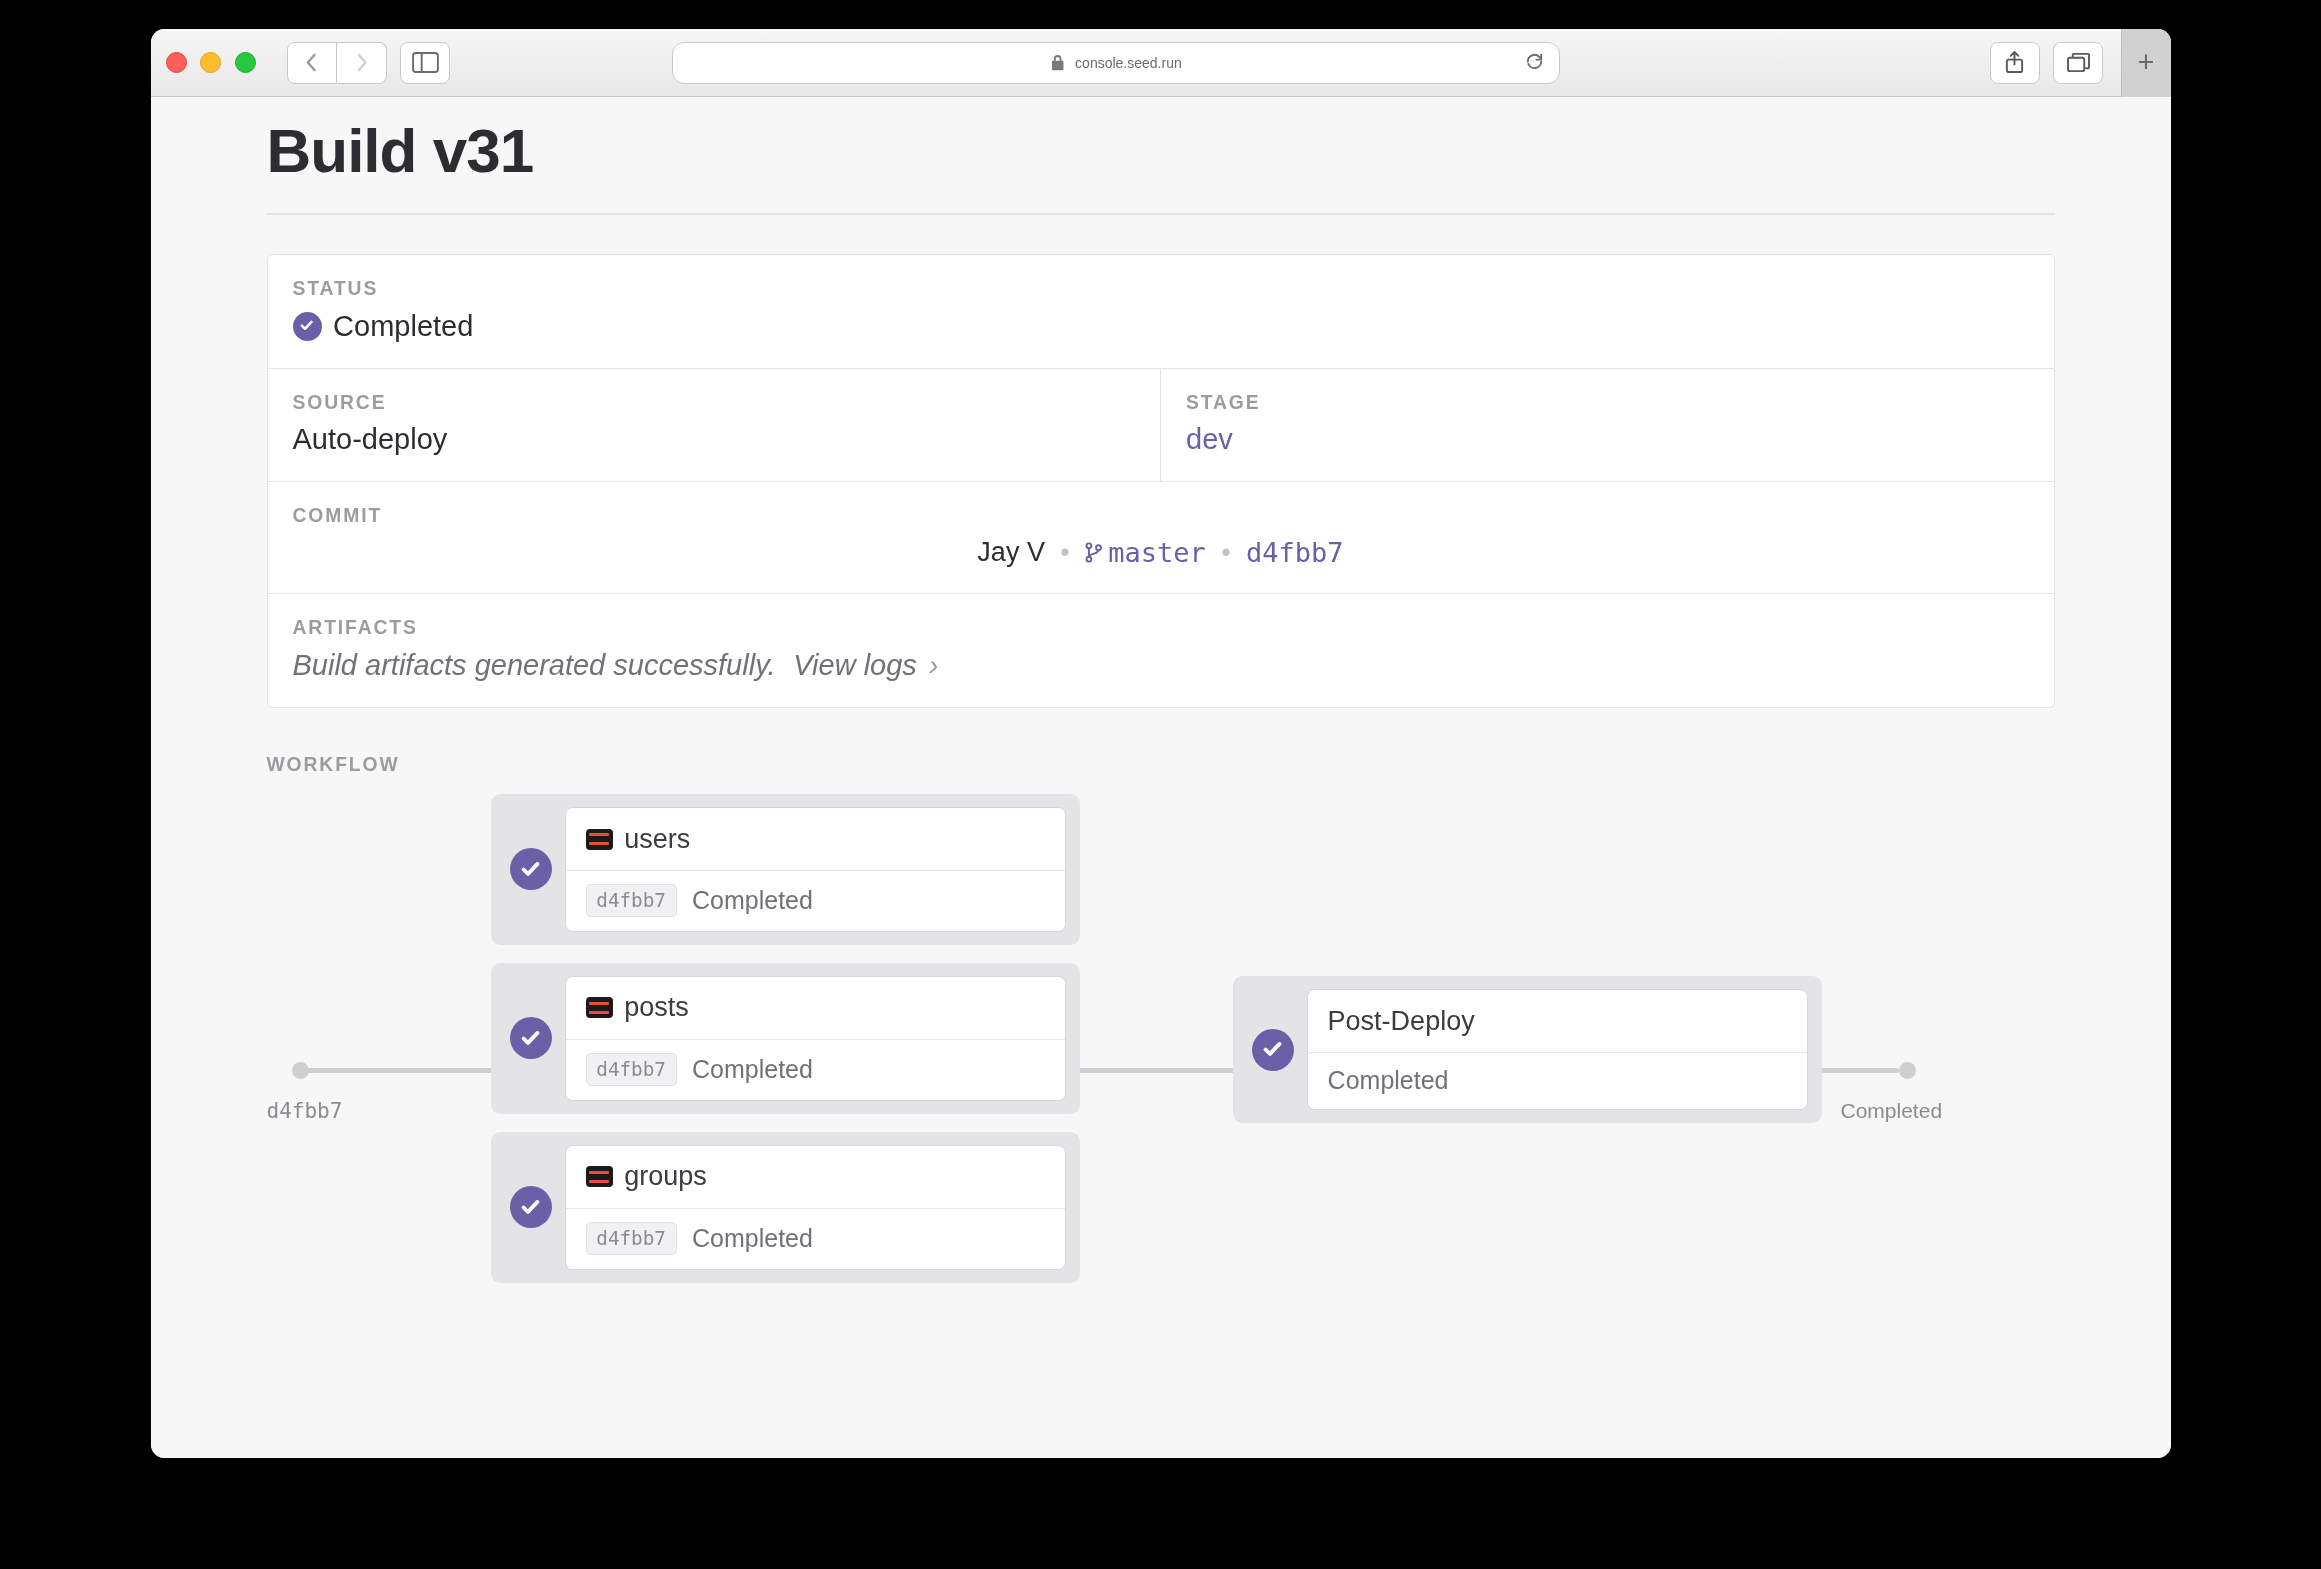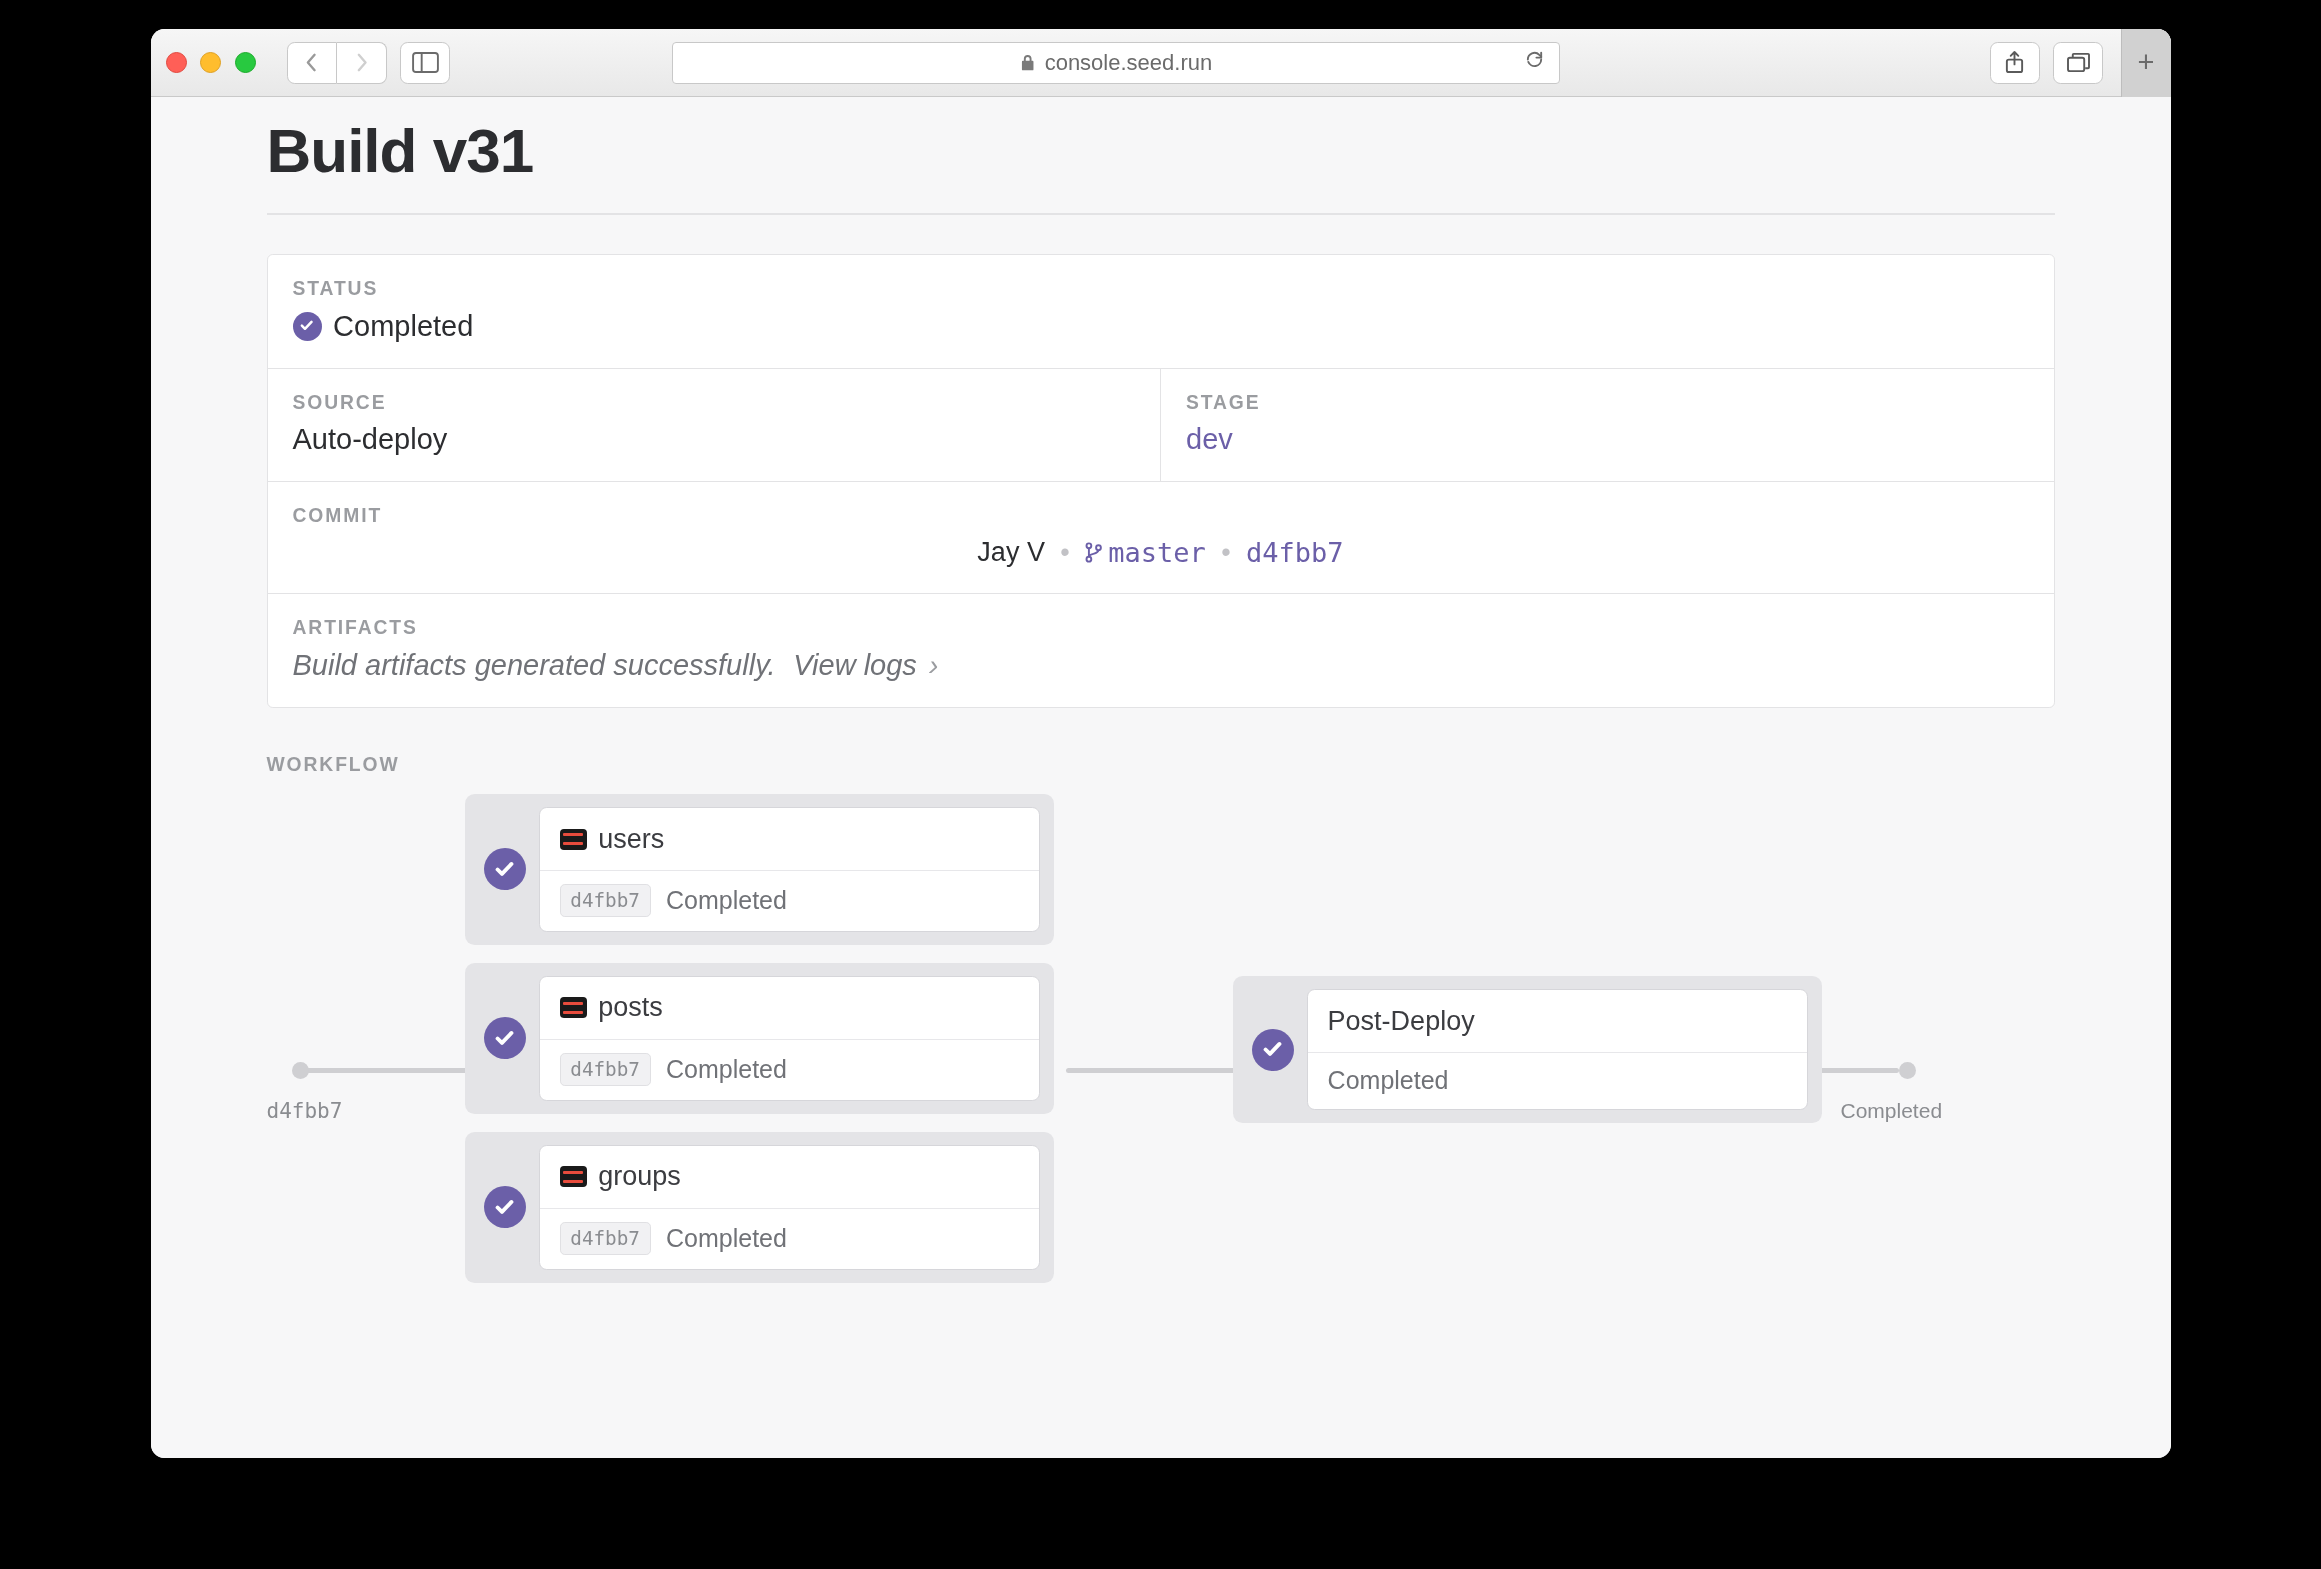--- a/index.html
+++ b/index.html
@@ -43,27 +43,27 @@
   .navbtn.left{border-radius:7.7px 0 0 7.7px;}
   .navbtn.right{border-radius:0 7.7px 7.7px 0; border-left:none; color:#cfcfcf;}
   .sidebarbtn{width:50px;height:42px;border:1px solid #c8c8c8;border-radius:7.7px;background:#fff;display:flex;align-items:center;justify-content:center;}
   .sidebarbtn svg{stroke:#6b6b6b;}
   .addressbar{
     flex:0 0 888px;
     margin:0 auto;
     height:42px;
     background:#fff;
     border:1px solid #c8c8c8;
-    border-radius:4px;
+    border-radius:12px;
     display:flex;
     align-items:center;
     justify-content:center;
     gap:9.7px;
     color:#6b6b6b;
-    font-size:22px;
+    font-size:14px;
     position:relative;
   }
   .addressbar .refresh{position:absolute;right:13.5px;color:#6b6b6b;}
   .rightbtns{display:flex;gap:13.5px;margin-left:auto;align-items:center;}
   .iconbtn{width:50px;height:42px;border:1px solid #c8c8c8;border-radius:7.7px;background:#fff;display:flex;align-items:center;justify-content:center;color:#5a5a5a;}
   .newtab{width:50px;height:68px;background:#d1d1d1;border-left:1px solid #bdbdbd;display:flex;align-items:center;justify-content:center;color:#6b6b6b;font-size:29px;margin:0px -15.4px 0 3.9px;}
 
   
   .page { padding: 18px 116px 0; background:#f7f7f8; min-height:1361px; }
   h1.build-title{font-size:62px;font-weight:800;color:#2c2d30;letter-spacing:-1px;margin-bottom:27px;}
@@ -96,21 +96,21 @@
   .pipe2{left:799px;width:203px;}
   .pipe3{left:1429px;width:203px;}
   .node-dot{position:absolute;top:268px;width:17.4px;height:17.4px;border-radius:50%;background:#cfcfd2;}
   .node-dot.start{left:25px;}
   .node-dot.end{left:1632px;}
   .node-label{position:absolute;top:305px;font-family:ui-monospace,Menlo,monospace;font-size:21px;color:#8a8c90;}
   .node-label.start{left:0;}
   .node-label.end{left:1574px;font-family:inherit;}
 
   .stage-col{position:absolute;top:0;width:589px;}
-  .stage-col.a{left:198px;}
+  .stage-col.a{left:224px;}
   .stage-col.b{left:966px;top:182px;}
 
   .service-card{
     background:#e4e4e7;
     border-radius:9.7px;
     padding:13.5px 13.5px 13.5px 13.5px;
     display:flex;
     align-items:center;
     gap:0;
     margin-bottom:17.4px;

